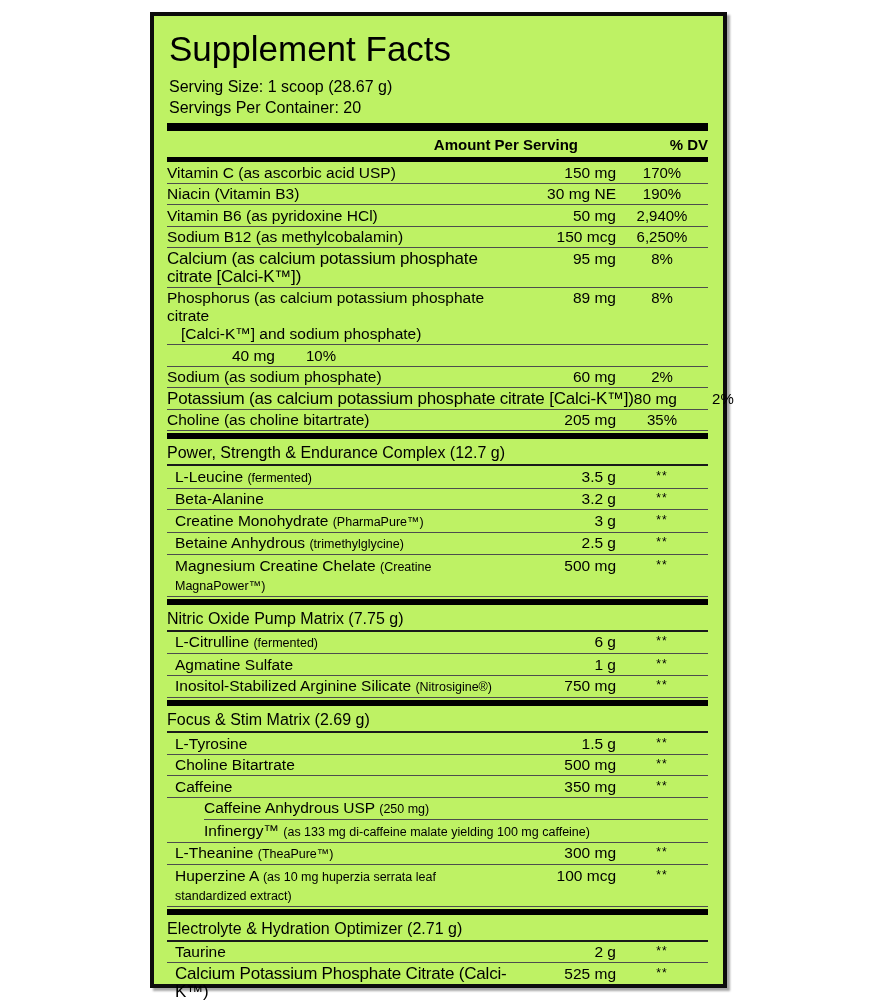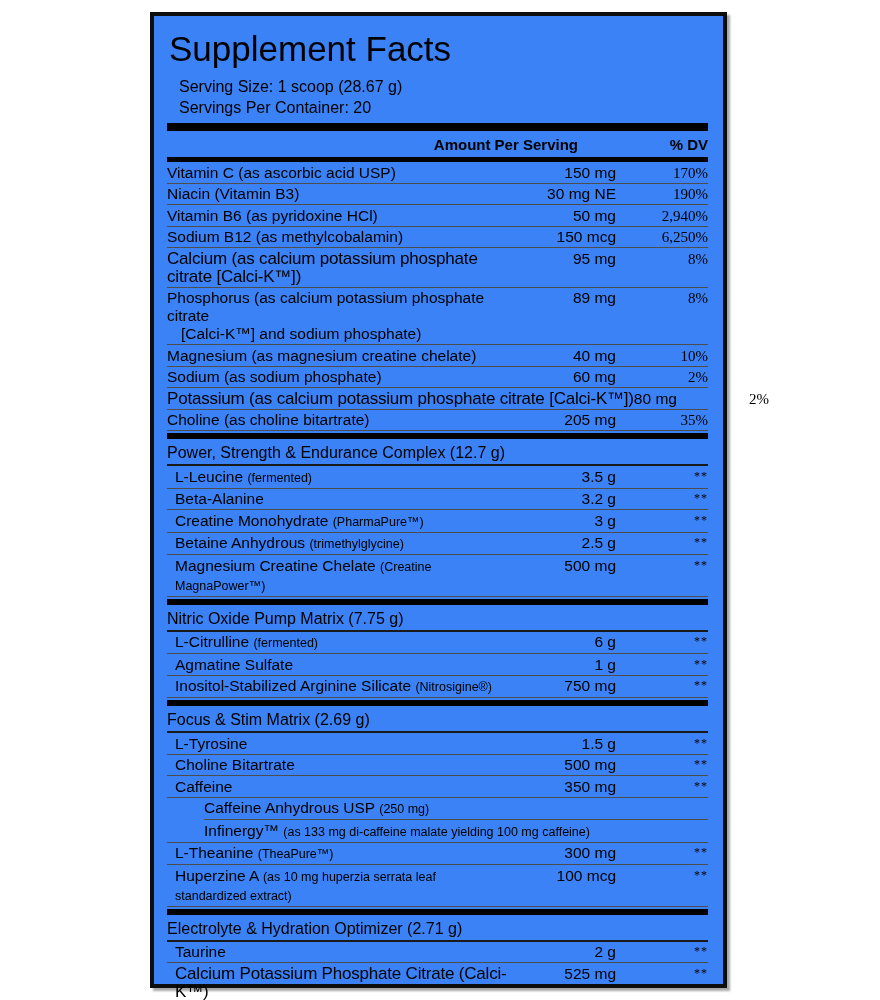--- a/index.html
+++ b/index.html
@@ -9,32 +9,32 @@
     font-family: "Liberation Sans", sans-serif;
     color: #000;
     -webkit-font-smoothing: antialiased;
   }
   .label-box {
     position: absolute;
     left: 150px; top: 12px;
     width: 577px; height: 976px;
     box-sizing: border-box;
     border: 4px solid #0d0d0d;
-    background: #3b82f6;
+    background: #bef264;
     padding: 10px 15px 0 13px;
     box-shadow: 3px 3px 2px rgba(0,0,0,0.35);
   }
   .title {
     font-size: 35px;
     font-weight: 400;
     line-height: 38px;
     margin: 4px 0 8px 2px;
     letter-spacing: 0px;
   }
-  .serving { font-size: 16px; line-height: 21px; margin-left: 12px; }
+  .serving { font-size: 16px; line-height: 21px; margin-left: 2px; }
   .bar { background: #000; }
   .bar-8 { height: 8px; margin-top: 5px; }
   .bar-5 { height: 5px; }
   .cols-header {
     display: flex;
     font-weight: 700;
     font-size: 15px;
     line-height: 17px;
     padding: 5px 0 4px;
     gap: 26px;
@@ -45,21 +45,21 @@
   .row {
     display: flex;
     align-items: flex-start;
     font-size: 15.5px;
     line-height: 18px;
     padding: 1.5px 0 1px;
     border-bottom: 1px solid #4d4d4d;
   }
   .row .name { flex: 1 1 auto; min-width: 0; }
   .row .amt  { flex: 0 0 108px; text-align: right; white-space: nowrap; }
-  .row .dv   { flex: 0 0 92px; text-align: right; font-size: 15px; font-family: Liberation Serif, serif; }
+  .row .dv   { flex: 0 0 92px; text-align: center; font-size: 15px; }
   .row .dv.star { font-size: 12px; letter-spacing: 1px; line-height: 15px; padding-top: 1px; }
 
   .sec .detail { font-size: 12.5px; }
   .sec.sec0 .detail { font-size: 15.5px; }
   .sec .row.cond .name, .sec .row.cond .detail { font-size: 17px; letter-spacing: -0.2px; }
   .line2 { padding-left: 14px; }
 
   .row.ind1 .name { padding-left: 8px; }
   .row.ind2 { margin-left: 37px; }
   .row.nbb { border-bottom: none; }
@@ -118,21 +118,20 @@
           <div class="name"><span class="nm">Calcium</span> <span class="detail">(as calcium potassium phosphate citrate [Calci-K™])</span></div>
           <span class="amt">95 mg</span>
           <span class="dv">8%</span>
         </div>
         <div class="row">
           <div class="name"><span class="nm">Phosphorus</span> <span class="detail">(as calcium potassium phosphate citrate</span><div class="detail line2">[Calci-K™] and sodium phosphate)</div></div>
           <span class="amt">89 mg</span>
           <span class="dv">8%</span>
         </div>
         <div class="row">
-          <div class="name"><span class="nm">Magnesium</span> <span class="detail">(as magnesium creatine chelate)</span></div>
           <span class="amt">40 mg</span>
           <span class="dv">10%</span>
         </div>
         <div class="row">
           <div class="name"><span class="nm">Sodium</span> <span class="detail">(as sodium phosphate)</span></div>
           <span class="amt">60 mg</span>
           <span class="dv">2%</span>
         </div>
         <div class="row cond tight">
           <div class="name"><span class="nm">Potassium</span> <span class="detail">(as calcium potassium phosphate citrate [Calci-K™])</span></div>

